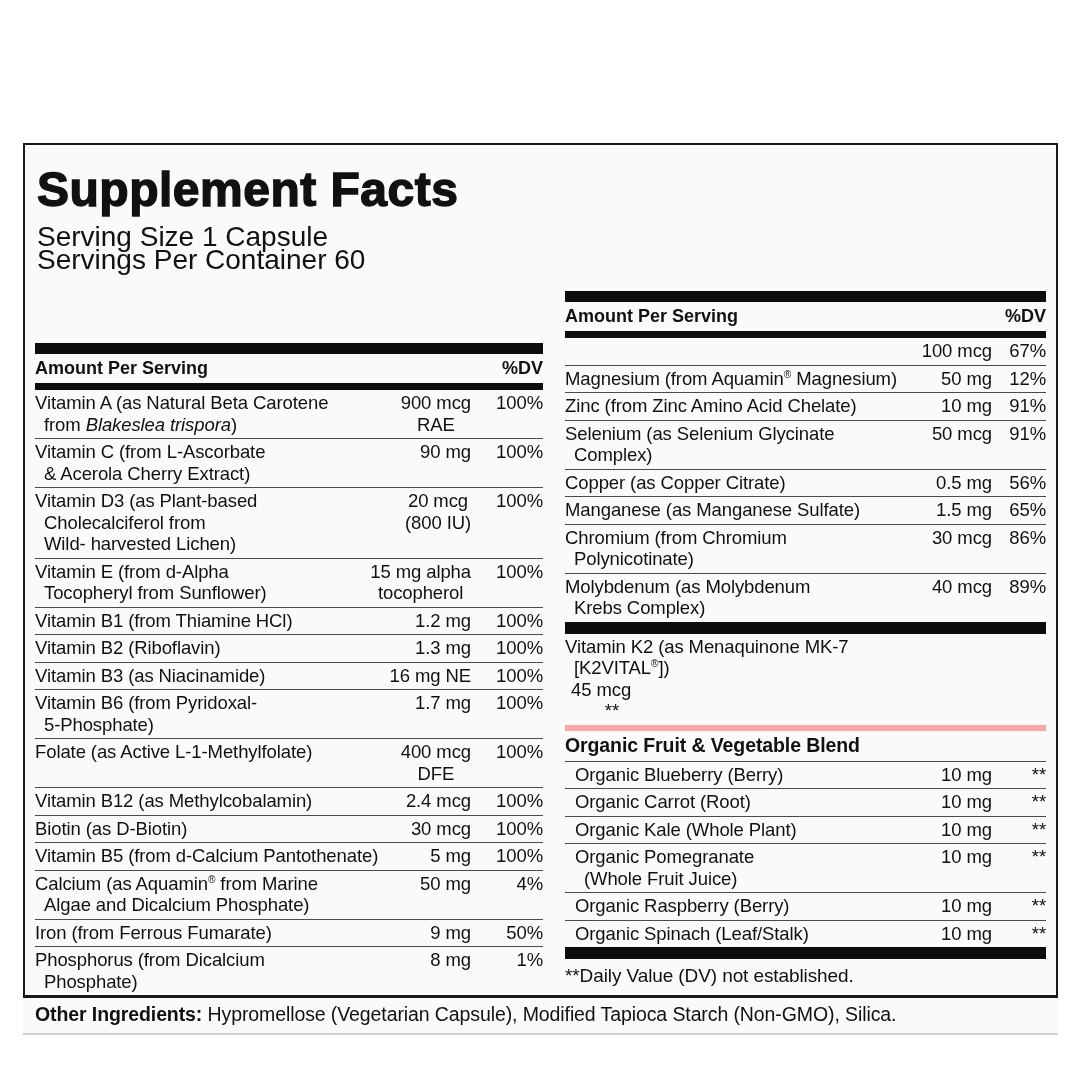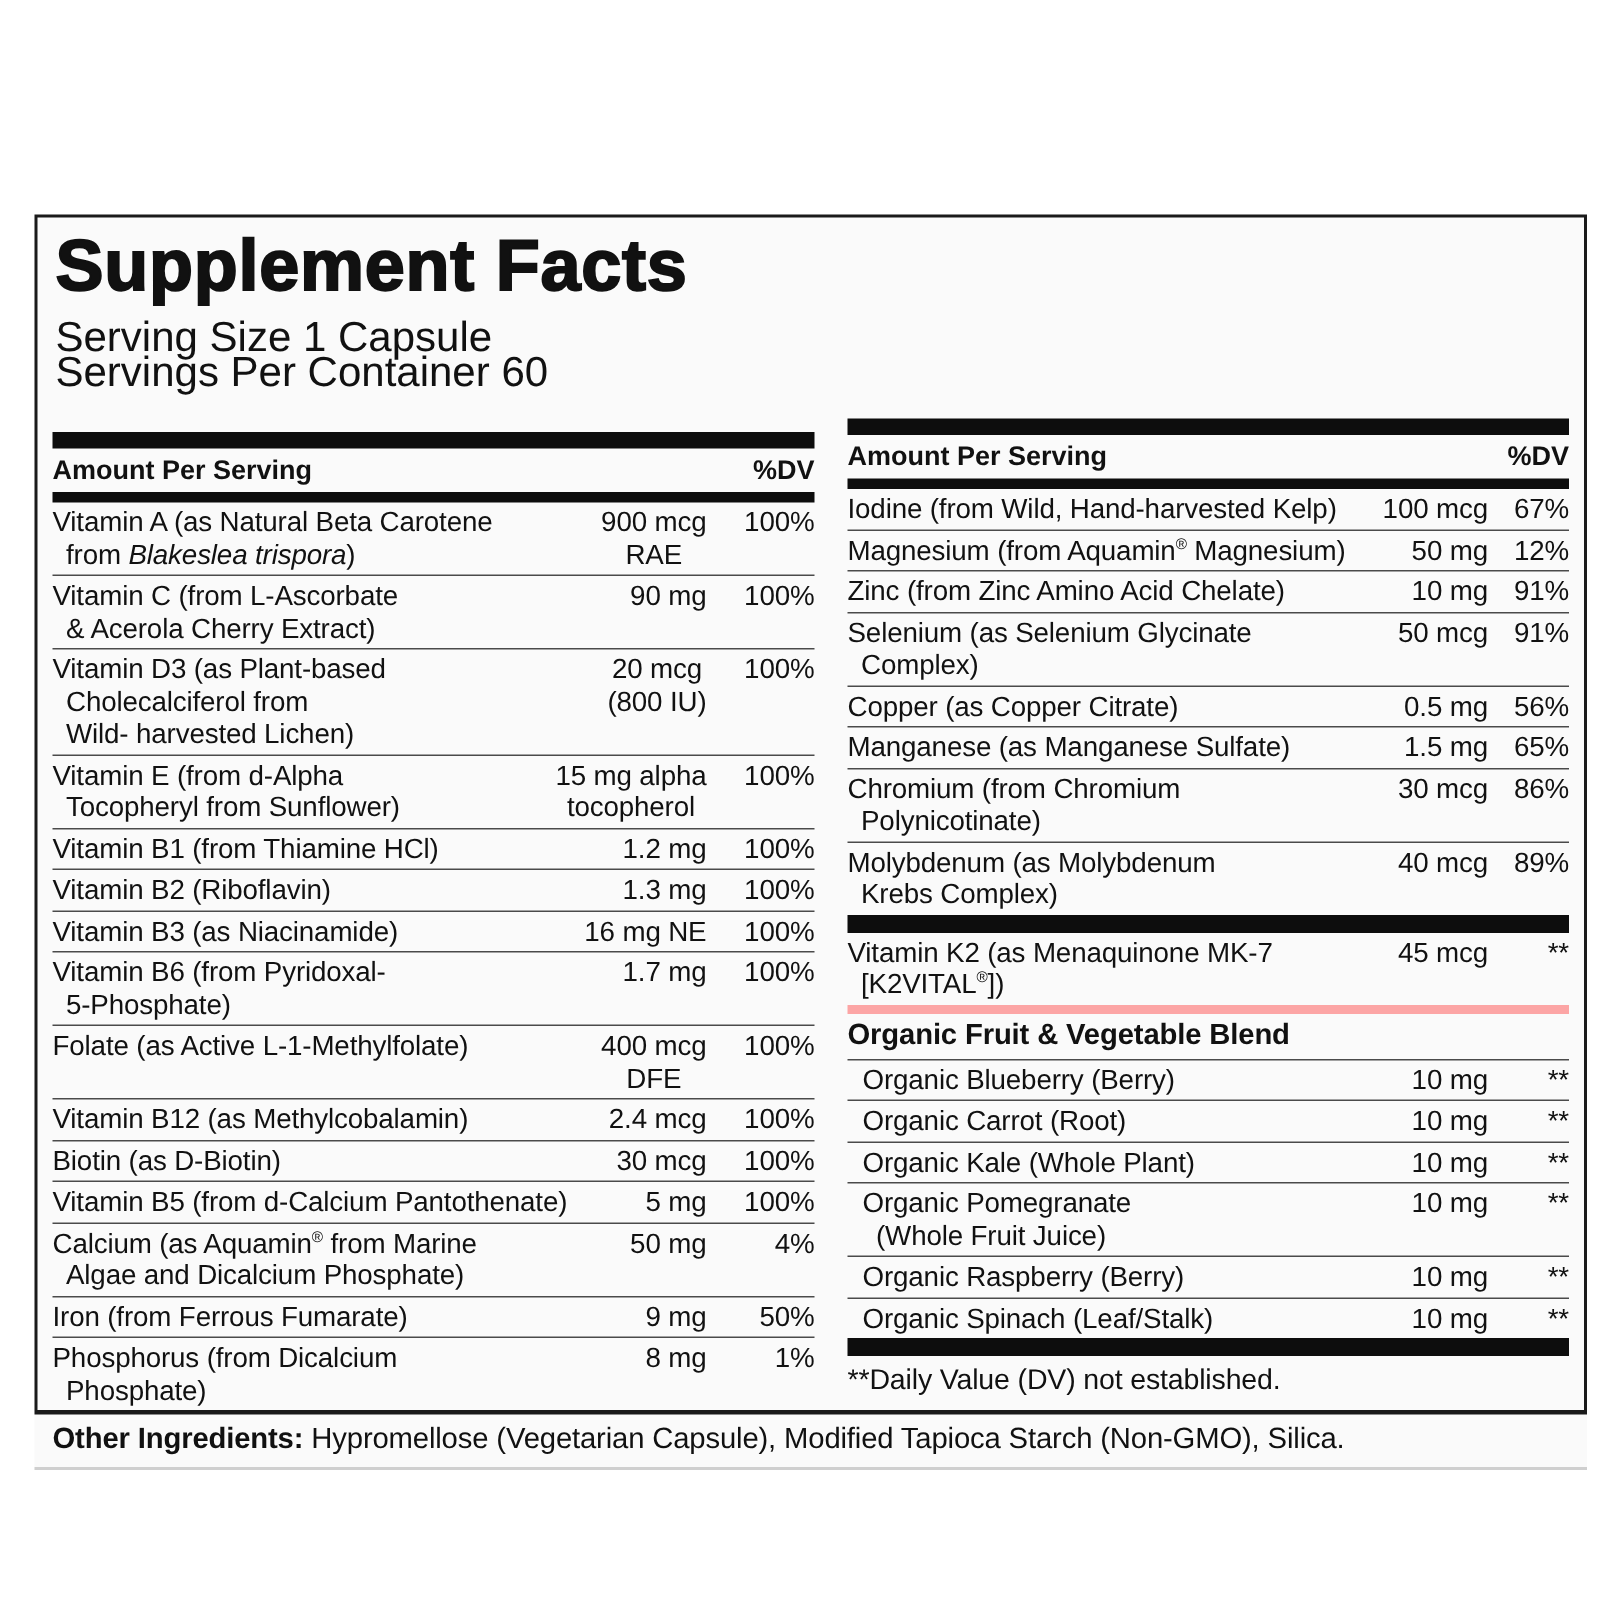--- a/index.html
+++ b/index.html
@@ -1,37 +1,37 @@
 <!DOCTYPE html>
 <html><head>
 <meta charset="utf-8">
 <style>
   html,body{margin:0;padding:0;background:#ffffff;}
   .canvas{position:relative;width:1080px;height:1080px;background:#ffffff;overflow:hidden;
           font-family:"Liberation Sans","DejaVu Sans",sans-serif;color:#111111;}
   .label-wrap{position:absolute;left:23px;top:143px;width:1035px;background:#fafafa;box-sizing:border-box;}
   .facts-box{border:2px solid #1a1a1a;border-bottom-width:3px;padding:0 10px 0 10px;box-sizing:border-box;}
-  .title{font-size:48px;font-weight:900;line-height:1.05;padding:8px 0 0 2px;letter-spacing:0.5px;
+  .title{font-size:48px;font-weight:900;line-height:1.05;padding:8px 0 0 2px;letter-spacing:0.5px;margin-top:12px;
          -webkit-text-stroke:1.4px #111;}
   .serving{font-size:28px;line-height:23px;margin:10px 0 20px 2px;}
   .cols{display:flex;align-items:flex-end;}
   .col-left{width:508px;flex:none;display:flex;flex-direction:column;}
   .col-right{flex:1;display:flex;flex-direction:column;}
   .divider{width:2px;background:#1a1a1a;margin:0 6px 0 10px;flex:none;}
   .col-right{margin-left:4px;}
   .thickbar{height:11px;background:#0d0d0d;margin-top:0;}
   .col-head{display:flex;justify-content:space-between;align-items:baseline;
             font-weight:bold;font-size:18px;padding:4px 0 4px 0;}
   .midbar{height:7px;background:#0d0d0d;}
   .col-body{display:flex;flex-direction:column;flex:1;}
   .row{display:flex;align-items:flex-start;font-size:18.5px;line-height:21.5px;
        letter-spacing:-0.1px;padding:2px 0 3px 0;border-top:1px solid #4a4a4a;}
   .col-body > :first-child{border-top:none;}
   .bar{height:12px;background:#0d0d0d;}
-  .bar + .row, .bar + .note{border-top:none;}
+  .bar + .row, .bar + .note{border-top:none;flex-direction:column;}
   .name{flex:0 1 auto;min-width:0;padding-left:9px;text-indent:-9px;}
   .row.indent .name{margin-left:10px;}
   .name i{font-style:italic;}
   sup{font-size:0.55em;line-height:0;vertical-align:super;}
   .amt-cell{flex:1 0 auto;text-align:right;padding-left:6px;}
   .amt{display:inline-block;text-align:center;}
   .dv{flex:none;width:72px;text-align:right;}
   .col-right .dv{width:54px;}
   .section{font-weight:bold;font-size:19.5px;padding:3px 0 4px 0;border-top:6px solid #fca5a5;
            letter-spacing:-0.1px;}
@@ -143,21 +143,20 @@
 
         <div class="col-right">
           <div class="thickbar"></div>
           <div class="col-head">
             <span>Amount Per Serving</span>
             <span>%DV</span>
           </div>
           <div class="midbar"></div>
           <div class="col-body">
               <div class="row">
-                <div class="name">Iodine (from Wild, Hand-harvested Kelp)</div>
                 <div class="amt-cell"><span class="amt">100 mcg</span></div>
                 <div class="dv">67%</div>
               </div>
               <div class="row">
                 <div class="name">Magnesium (from Aquamin<sup>®</sup> Magnesium)</div>
                 <div class="amt-cell"><span class="amt">50 mg</span></div>
                 <div class="dv">12%</div>
               </div>
               <div class="row">
                 <div class="name">Zinc (from Zinc Amino Acid Chelate)</div>

